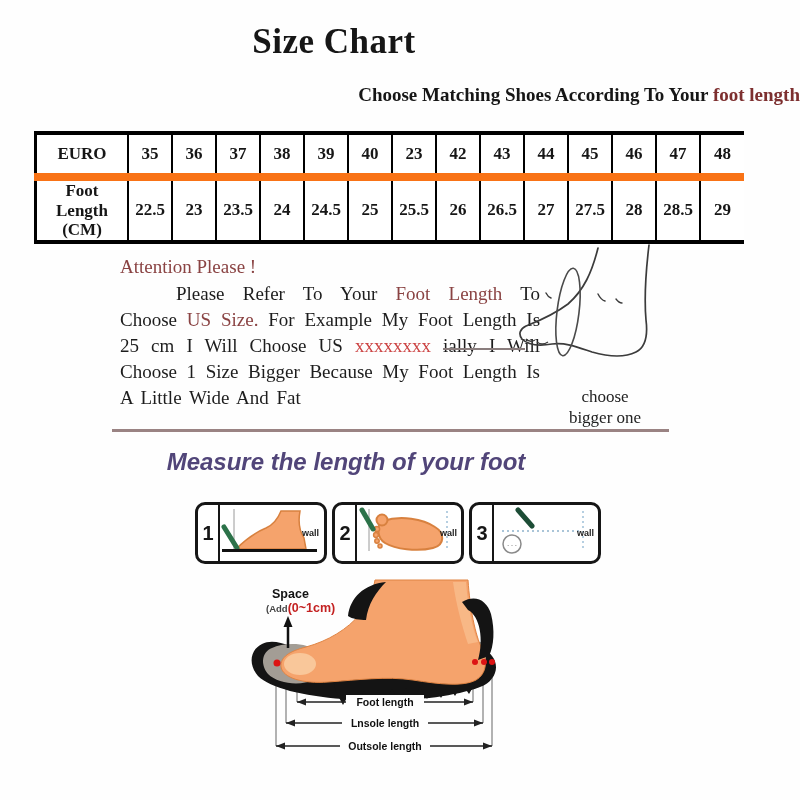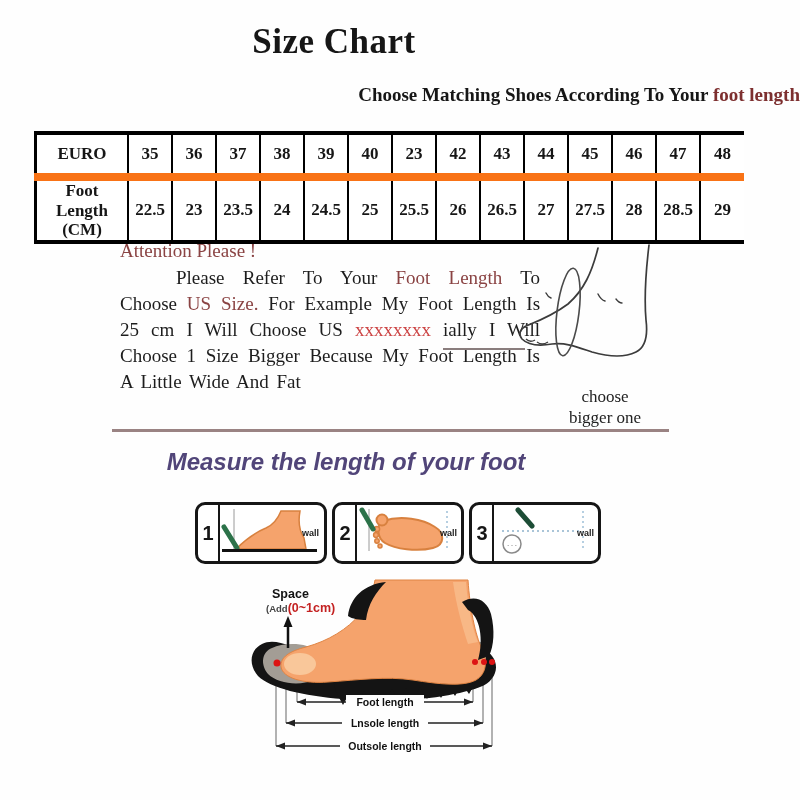--- a/index.html
+++ b/index.html
@@ -18,21 +18,21 @@
              table-layout:fixed;border-top:4px solid #000;border-bottom:4px solid #000;
              border-left:3px solid #000;border-right:none;}
   table.size td{border:2px solid #000;text-align:center;font-weight:bold;font-size:17px;
                 padding:0 1px;background:#fff;}
   table.size td:last-child{border-right:none;}
   tr.r-euro td{height:38px;border-bottom:8px solid #f97316;}
   tr.r-foot td{height:58px;margin-top:46px;}
   td.row-header{width:88px;font-size:16px;line-height:1.15;}
 
   
-  .attention{position:absolute;left:120px;top:240px;width:420px;font-size:19px;}
+  .attention{position:absolute;left:120px;top:256px;width:420px;font-size:19px;}
   .attn-head{color:#8a4343;margin:0 0 3px 0;font-size:19px;}
   .attn-body{margin:0;text-align:justify;text-indent:56px;line-height:26px;word-spacing:3px;}
   .seg-black{color:#1d1d1d;}
   .seg-maroon{color:#8a4343;}
   .seg-red{color:#cc4444;}
 
   .choose-note{position:absolute;left:543px;top:386px;width:124px;text-align:center;
                font-size:17px;line-height:21px;color:#222;}
 
   .divider{position:absolute;left:112px;top:429px;width:557px;height:3px;background:#9a8383;}

